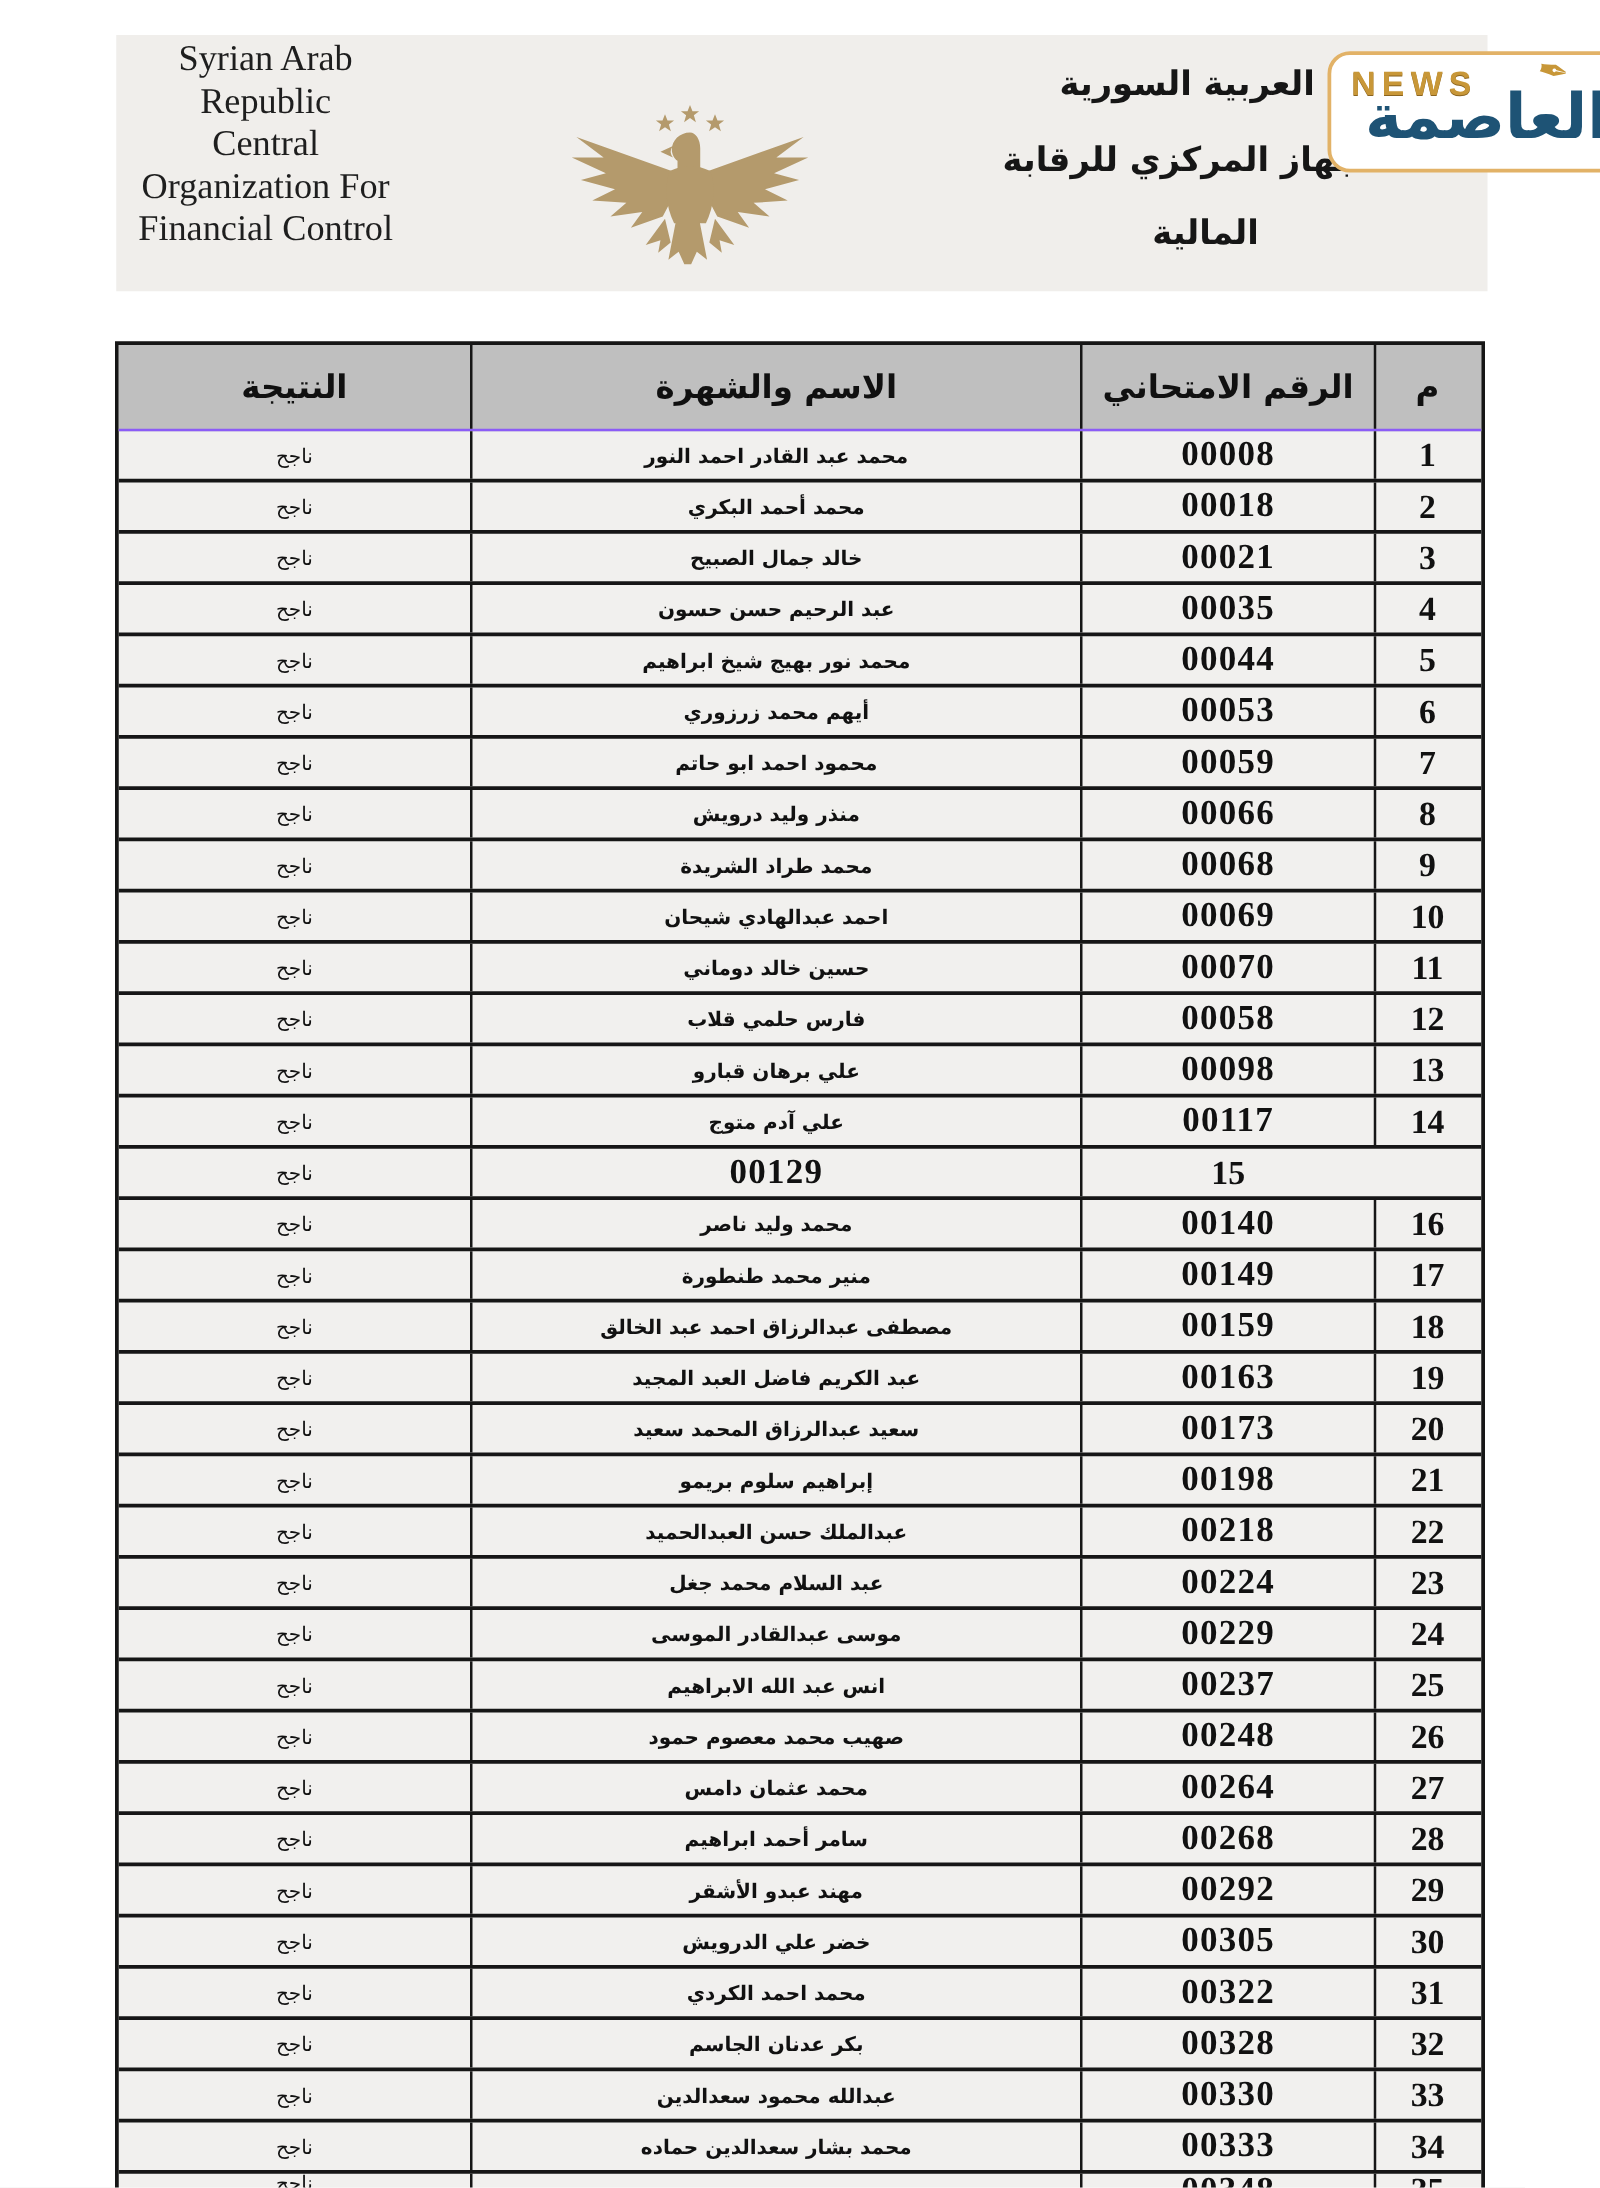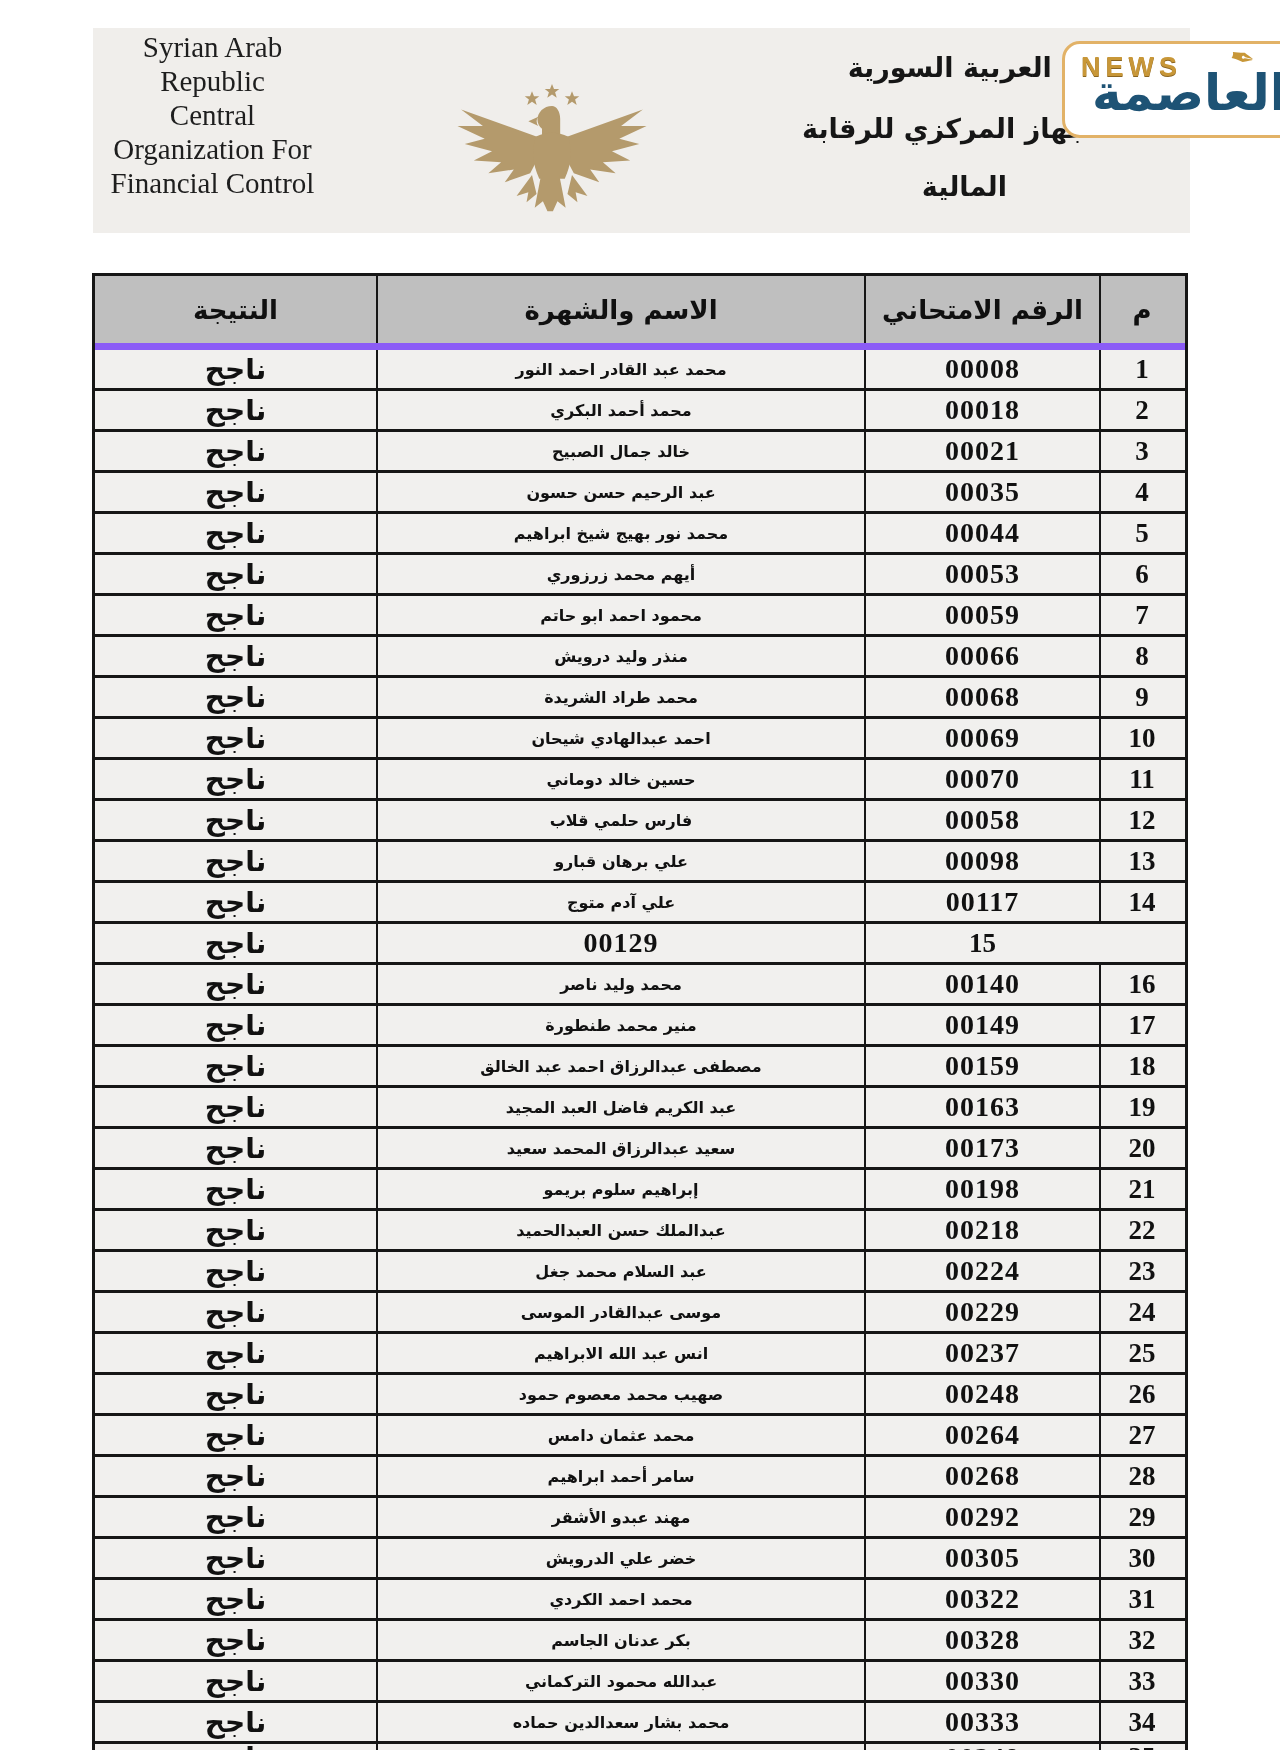--- a/index.html
+++ b/index.html
@@ -36,29 +36,29 @@
   .logo-pen{
     position:absolute;right:44px;top:-4px;font-size:30px;color:#c89738;
     transform:rotate(12deg);z-index:7;
   }
   
   .rtable{
     position:absolute;left:92px;top:273px;width:1096px;box-sizing:border-box;
     border:3px solid #161616;background:#f1f0ee;
   }
   .trow{display:grid;grid-template-columns:281px 488px 235px 84px;}
-  .thead{height:67px;background:#bfbfbf;border-bottom:7px solid #8b5cf6;}
+  .thead{height:67px;background:#bfbfbf;border-bottom:2px solid #8b5cf6;}
   .tbody-row{height:38px;border-bottom:3px solid #161616;}
   .tbody-row.partial{border-bottom:none;height:38px;}
   .td{
     display:flex;align-items:center;justify-content:center;overflow:hidden;
     box-sizing:border-box;white-space:nowrap;
   }
   .td + .td{border-left:2.5px solid #161616;}
-  .td.c-result{font-weight:bold;font-size:28px;color:#111;}
+  .td.c-result{font-weight:normal;font-size:16px;color:#111;}
   .td.c-name{font-weight:bold;font-size:16px;color:#111;}
   .td.c-exam{font-family:"Liberation Serif",serif;font-weight:bold;font-size:28px;letter-spacing:1px;color:#111;}
   .td.c-num{font-family:"Liberation Serif",serif;font-weight:bold;font-size:27px;color:#111;}
   .thead .td{font-weight:bold;font-size:26px;color:#101010;}
   .thead .td.c-exam,.thead .td.c-num{font-family:"DejaVu Sans",sans-serif;font-size:26px;letter-spacing:0;}
   .tbody-row.partial .td{align-items:flex-start;line-height:1;}
 </style>
 </head>
 <body>
 
@@ -334,21 +334,21 @@
 
   <div class="trow tbody-row">
     <div class="td c-result" dir="rtl">ناجح</div>
     <div class="td c-name" dir="rtl">بكر عدنان الجاسم</div>
     <div class="td c-exam">00328</div>
     <div class="td c-num">32</div>
   </div>
 
   <div class="trow tbody-row">
     <div class="td c-result" dir="rtl">ناجح</div>
-    <div class="td c-name" dir="rtl">عبدالله محمود التركماني</div>
+    <div class="td c-name" dir="rtl">عبدالله محمود سعدالدين</div>
     <div class="td c-exam">00330</div>
     <div class="td c-num">33</div>
   </div>
 
   <div class="trow tbody-row">
     <div class="td c-result" dir="rtl">ناجح</div>
     <div class="td c-name" dir="rtl">محمد بشار سعدالدين حماده</div>
     <div class="td c-exam">00333</div>
     <div class="td c-num">34</div>
   </div>

